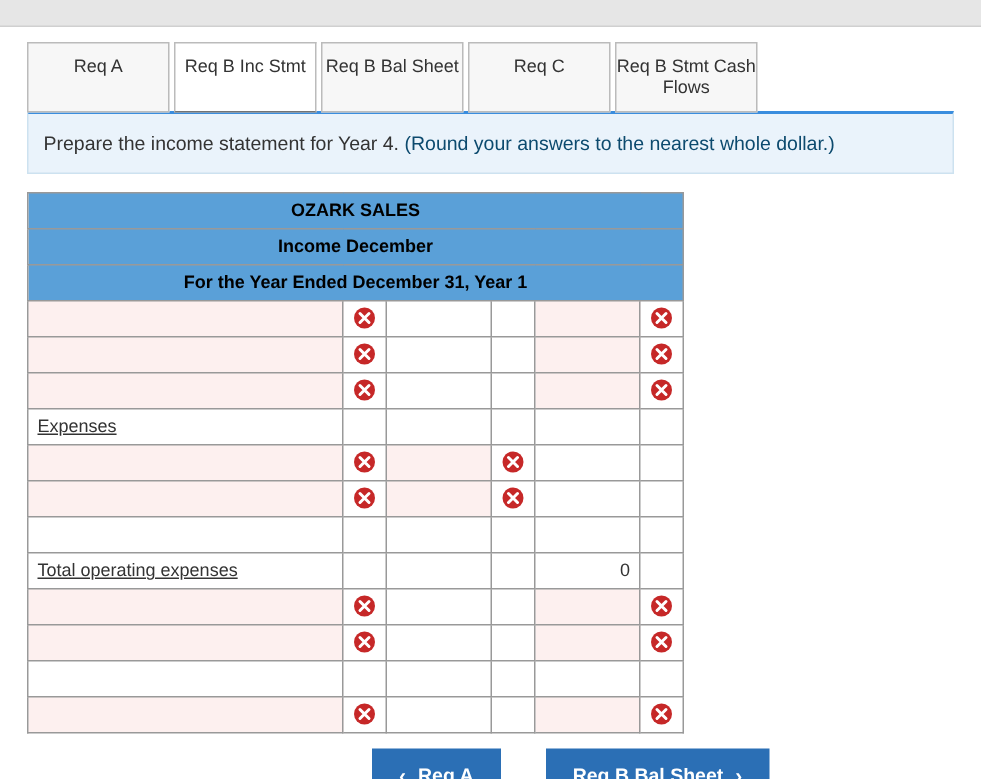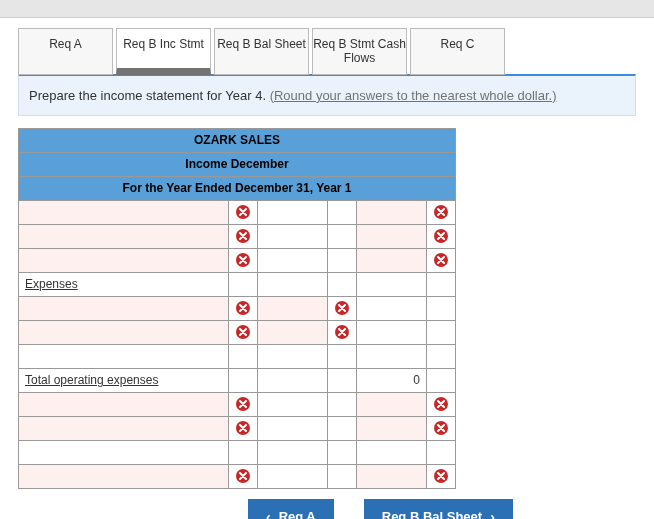--- a/index.html
+++ b/index.html
@@ -28,33 +28,33 @@
     background: #f7f7f7;
     padding: 8px 0;
     width: 95px;
     text-align: center;
     font-size: 12px;
     line-height: 1.2;
     cursor: pointer;
   }
   .tab.active {
     background: #fff;
-    border-bottom: 7px solid #737373;
+    border-bottom: 1px solid #737373;
     position: relative;
     z-index: 2;
   }
   .instruction {
     border: 1px solid #cde2f0;
     border-top: 2px solid #3a8dde;
     background: #eaf3fb;
     padding: 12px 10px;
     margin-top: -1px;
     font-size: 13px;
   }
-  .instruction .red { color: #737373; text-decoration: underline; }
+  .instruction .red { color: #0c4a6e; }
   .sheet {
     margin-top: 12px;
     border-collapse: collapse;
     padding-left: 45px;
   }
   .sheet td, .sheet th {
     border: 1px solid #999;
     height: 24px;
     padding: 2px 6px;
     font-size: 12px;
@@ -102,22 +102,22 @@
 <body>
 
 <div class="topbar"></div>
 
 <div class="content">
 
 <div class="tabs" id="tabstrip">
       <div class="tab">Req A</div>
       <div class="tab active">Req B Inc Stmt</div>
       <div class="tab">Req B Bal Sheet</div>
+      <div class="tab">Req C</div>
       <div class="tab">Req B Stmt Cash Flows</div>
-      <div class="tab">Req C</div>
     </div>
 
 <div class="instruction">
   <span>Prepare the income statement for Year 4. </span><span class="red">(Round your answers to the nearest whole dollar.)</span>
 </div>
 
 <table class="sheet">
   <tbody>
         <tr>
           <th class="hdr" colspan="6">OZARK SALES</th>

